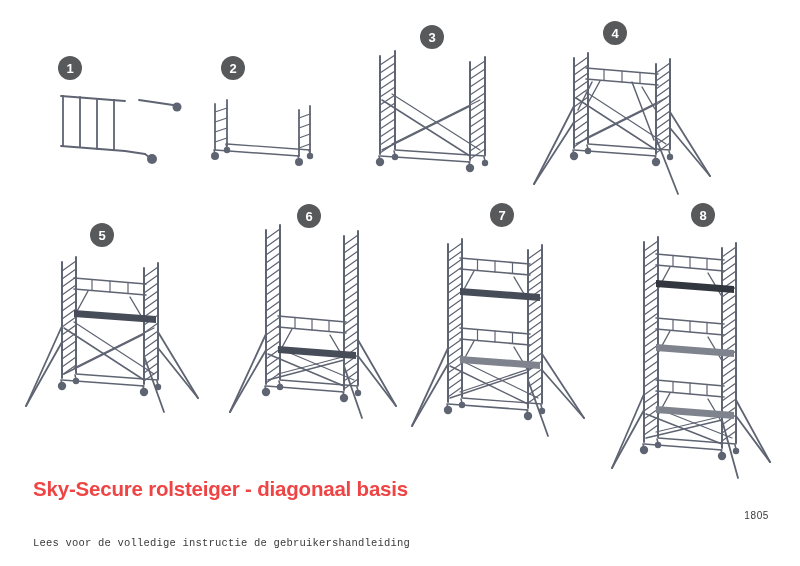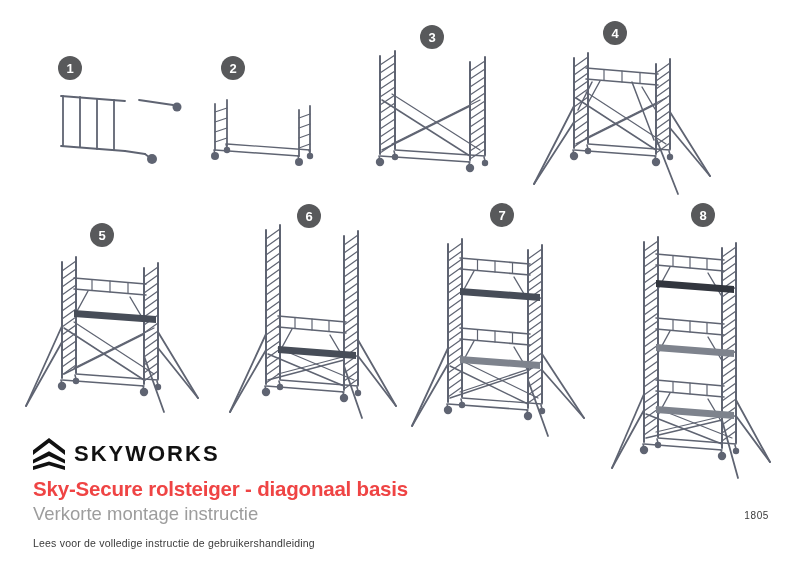--- a/index.html
+++ b/index.html
@@ -18,21 +18,21 @@
   .title{
     position:absolute;left:33px;top:477px;font-size:20.5px;font-weight:800;
     color:#ef4444;letter-spacing:-0.2px;white-space:nowrap;
   }
   .subtitle{
     position:absolute;left:33px;top:503px;font-size:18.5px;font-weight:400;
     color:#9d9d9d;white-space:nowrap;
   }
   .footnote{
     position:absolute;left:33px;top:537px;font-size:10.5px;color:#3a3a3a;
-    letter-spacing:0.2px;white-space:nowrap;
+    letter-spacing:0.2px;white-space:nowrap;font-family:Liberation Mono, monospace;
   }
   .docnum{
     position:absolute;right:31px;top:510px;font-size:10px;color:#3a3a3a;
     letter-spacing:0.6px;
   }
 </style>
 </head>
 <body>
 
 <div class="sheet">
@@ -595,27 +595,18 @@
       <line x1="37" y1="214" x2="38" y2="218" stroke="#5f6472" stroke-width="1.5" stroke-linecap="round"></line>
       <circle cx="38" cy="220" r="4.2" fill="#5f6472"></circle>
       <line x1="51" y1="209" x2="52" y2="213" stroke="#5f6472" stroke-width="1.5" stroke-linecap="round"></line>
       <circle cx="52" cy="215" r="3.2" fill="#5f6472"></circle>
       <line x1="115" y1="220" x2="116" y2="224" stroke="#5f6472" stroke-width="1.5" stroke-linecap="round"></line>
       <circle cx="116" cy="226" r="4.2" fill="#5f6472"></circle>
       <line x1="129" y1="215" x2="130" y2="219" stroke="#5f6472" stroke-width="1.5" stroke-linecap="round"></line>
       <circle cx="130" cy="221" r="3.2" fill="#5f6472"></circle>
     </svg>
 
-  <div class="logo-row">
-    <svg width="32" height="32" viewBox="0 0 34 34">
-      <polygon points="0,13 17,0 34,13 34,18 17,5 0,18" fill="#111"></polygon>
-      <polygon points="0,23 17,14 34,23 34,27 17,19 0,27" fill="#111"></polygon>
-      <polygon points="0,30 17,25 34,30 34,34 17,29 0,34" fill="#111"></polygon>
-    </svg>
-    <span class="logo-text">SKYWORKS</span>
-  </div>
 
   <div class="title">Sky-Secure rolsteiger - diagonaal basis</div>
-  <div class="subtitle">Verkorte montage instructie</div>
   <div class="footnote">Lees voor de volledige instructie de gebruikershandleiding</div>
   <div class="docnum">1805</div>
 
 </div>
 
 </body></html>

